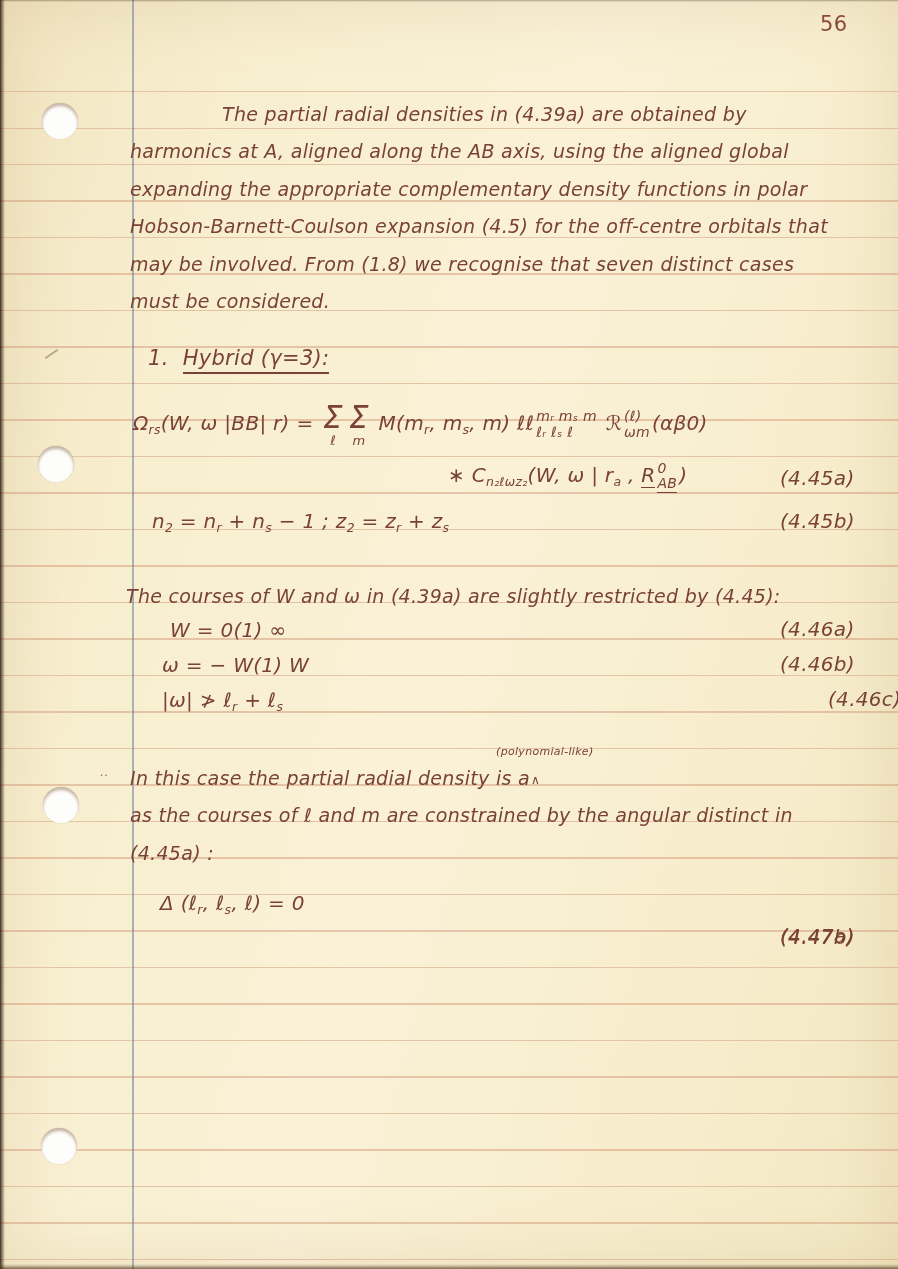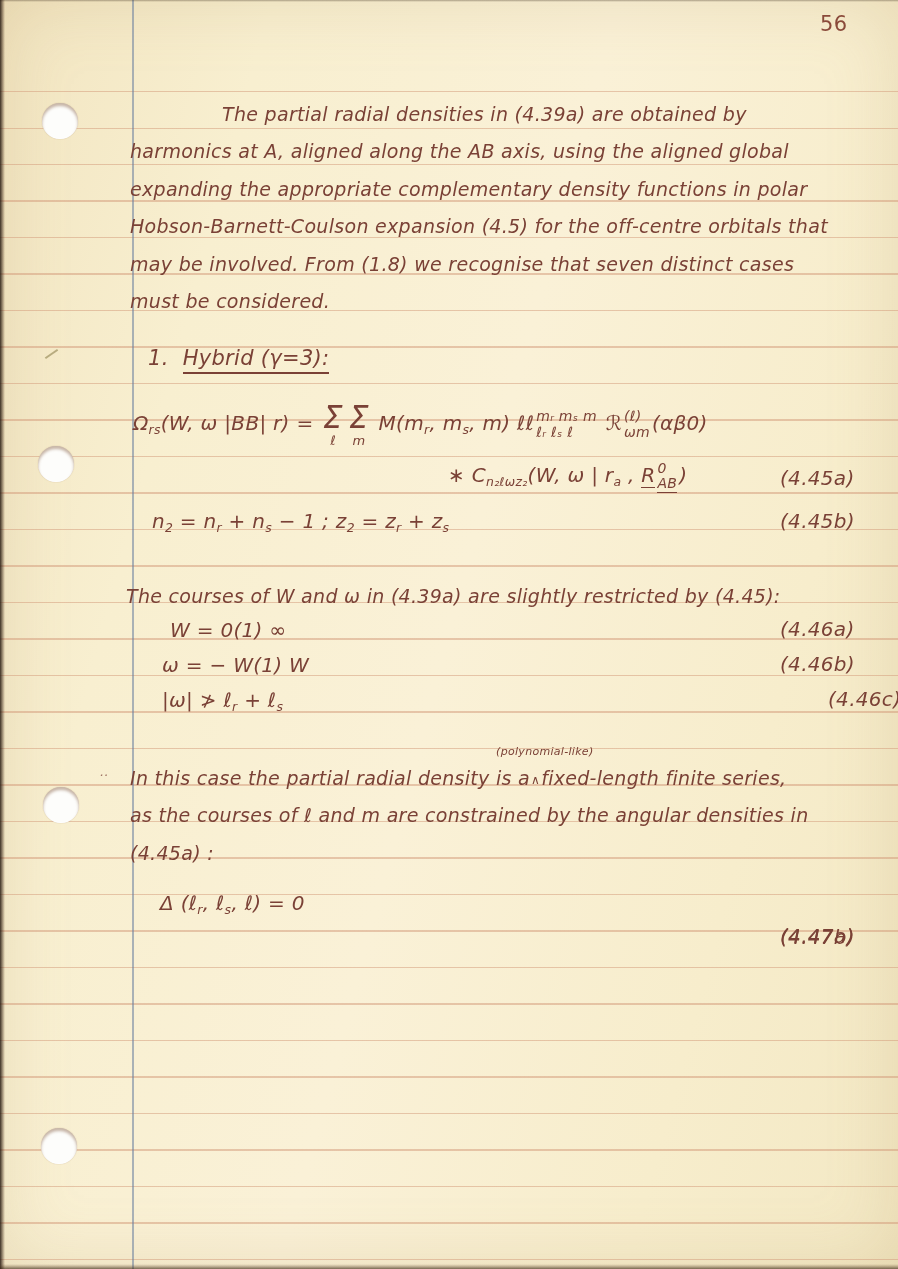--- a/index.html
+++ b/index.html
@@ -129,22 +129,22 @@
 
   <div class="hw eq" style="left:162px;top:653px;"><span>ω = − W(1) W</span></div>
   <div class="hw eq-label" style="left:780px;top:652px;">(4.46b)</div>
 
   <div class="hw eq" style="left:162px;top:688px;"><span>|ω| ≯ ℓ</span><span class="subt">r</span><span> + ℓ</span><span class="subt">s</span></div>
   <div class="hw eq-label" style="left:780px;top:687px;margin-left:48px;">(4.46c)</div>
 
   <div class="hw stray-dots" style="left:100px;top:764px;">..</div>
 
   <div class="hw para" style="left:130px;top:760px;width:752px;">
-    <div class="pline"><span>In this case the partial radial density is a</span><span class="ins-wrap"><span class="caret">∧</span><span class="ins-note">(polynomial-like)</span></span><span>fixed-length finite series,</span></div>
-    <div class="pline">as the courses of ℓ and m are constrained by the angular densities in</div>
+    <div class="pline"><span>In this case the partial radial density is a</span><span class="ins-wrap"><span class="caret">∧</span><span class="ins-note">(polynomial-like)</span></span></div>
+    <div class="pline">as the courses of ℓ and m are constrained by the angular distinct in</div>
     <div class="pline">(4.45a) :</div>
   </div>
 
   <div class="hw eq" style="left:160px;top:891px;"><span>Δ (ℓ</span><span class="subt">r</span><span>, ℓ</span><span class="subt">s</span><span>, ℓ) = 0</span></div>
   <div class="hw eq-label" style="left:780px;top:890px;margin-top:34px;">(4.47a)</div>
 
   <div class="hw eq-label" style="left:780px;top:925px;">(4.47b)</div>
 
   <div class="edge-left"></div>
   <div class="edge-bottom"></div>

